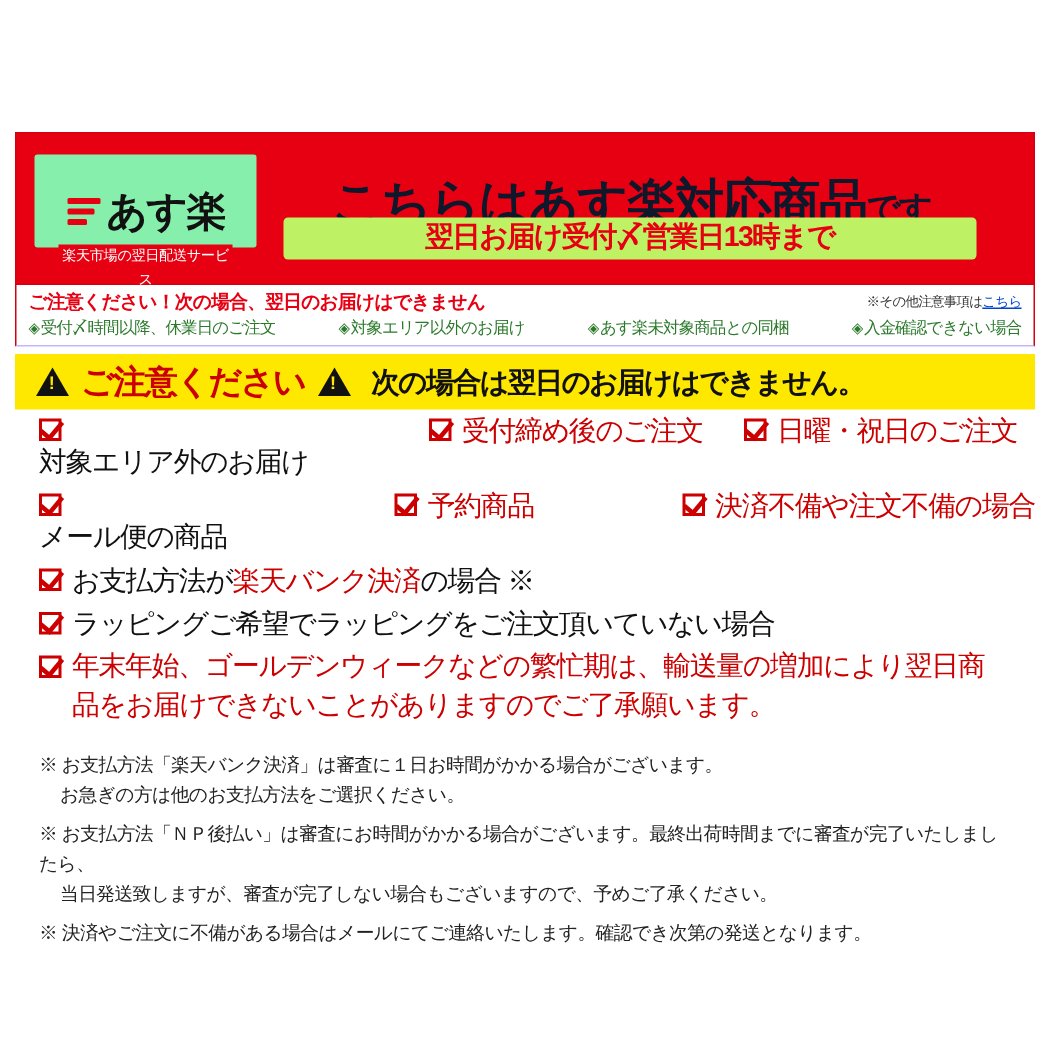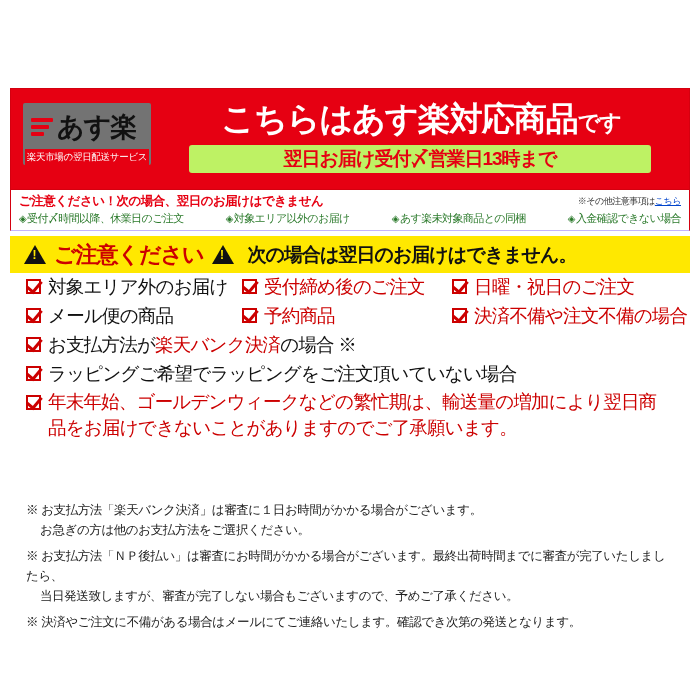--- a/index.html
+++ b/index.html
@@ -33,26 +33,26 @@
   }
   .banner-inner {
     position: relative;
     width: 100%;
     height: 100%;
   }
   .asuraku-logo {
     position: absolute;
     left: 12px;
     top: 14px;
-    width: 128px;
+    width: 148px;
     height: 62px;
-    background: #737373;
+    background: #86efac;
     border-radius: 2px;
     box-sizing: border-box;
-    padding: 2px;
+    padding: 16px;
   }
   .asuraku-row {
     display: flex;
     align-items: center;
     height: 44px;
     padding-left: 6px;
   }
   .asuraku-bars {
     display: flex;
     flex-direction: column;
@@ -82,24 +82,24 @@
     color: #ffffff;
     font-size: 9.5px;
     text-align: center;
     line-height: 16px;
     height: 17px;
     letter-spacing: -0.3px;
   }
   .banner-headline {
     position: absolute;
     left: 150px;
-    top: 8px;
+    top: 24px;
     width: 520px;
     text-align: center;
-    color: #ffffff;
+    color: #0f172a;
     font-weight: bold;
     white-space: nowrap;
   }
   .banner-headline .big {
     font-size: 33px;
     letter-spacing: -1px;
   }
   .banner-headline .small {
     font-size: 22px;
     letter-spacing: -1px;
@@ -270,21 +270,21 @@
   }
   .ck-text .hl {
     color: #cc0000;
   }
   .ck-multiline {
     white-space: normal;
     line-height: 26px;
   }
 
   
-  .w-col1 { width: 216px; }
+  .w-col1 { width: 260px; flex-direction: column; }
   .w-col2 { width: 210px; }
   .w-colrest { width: auto; }
 
   
   .footnotes {
     position: absolute;
     left: 26px;
     top: 500px;
     width: 650px;
   }

